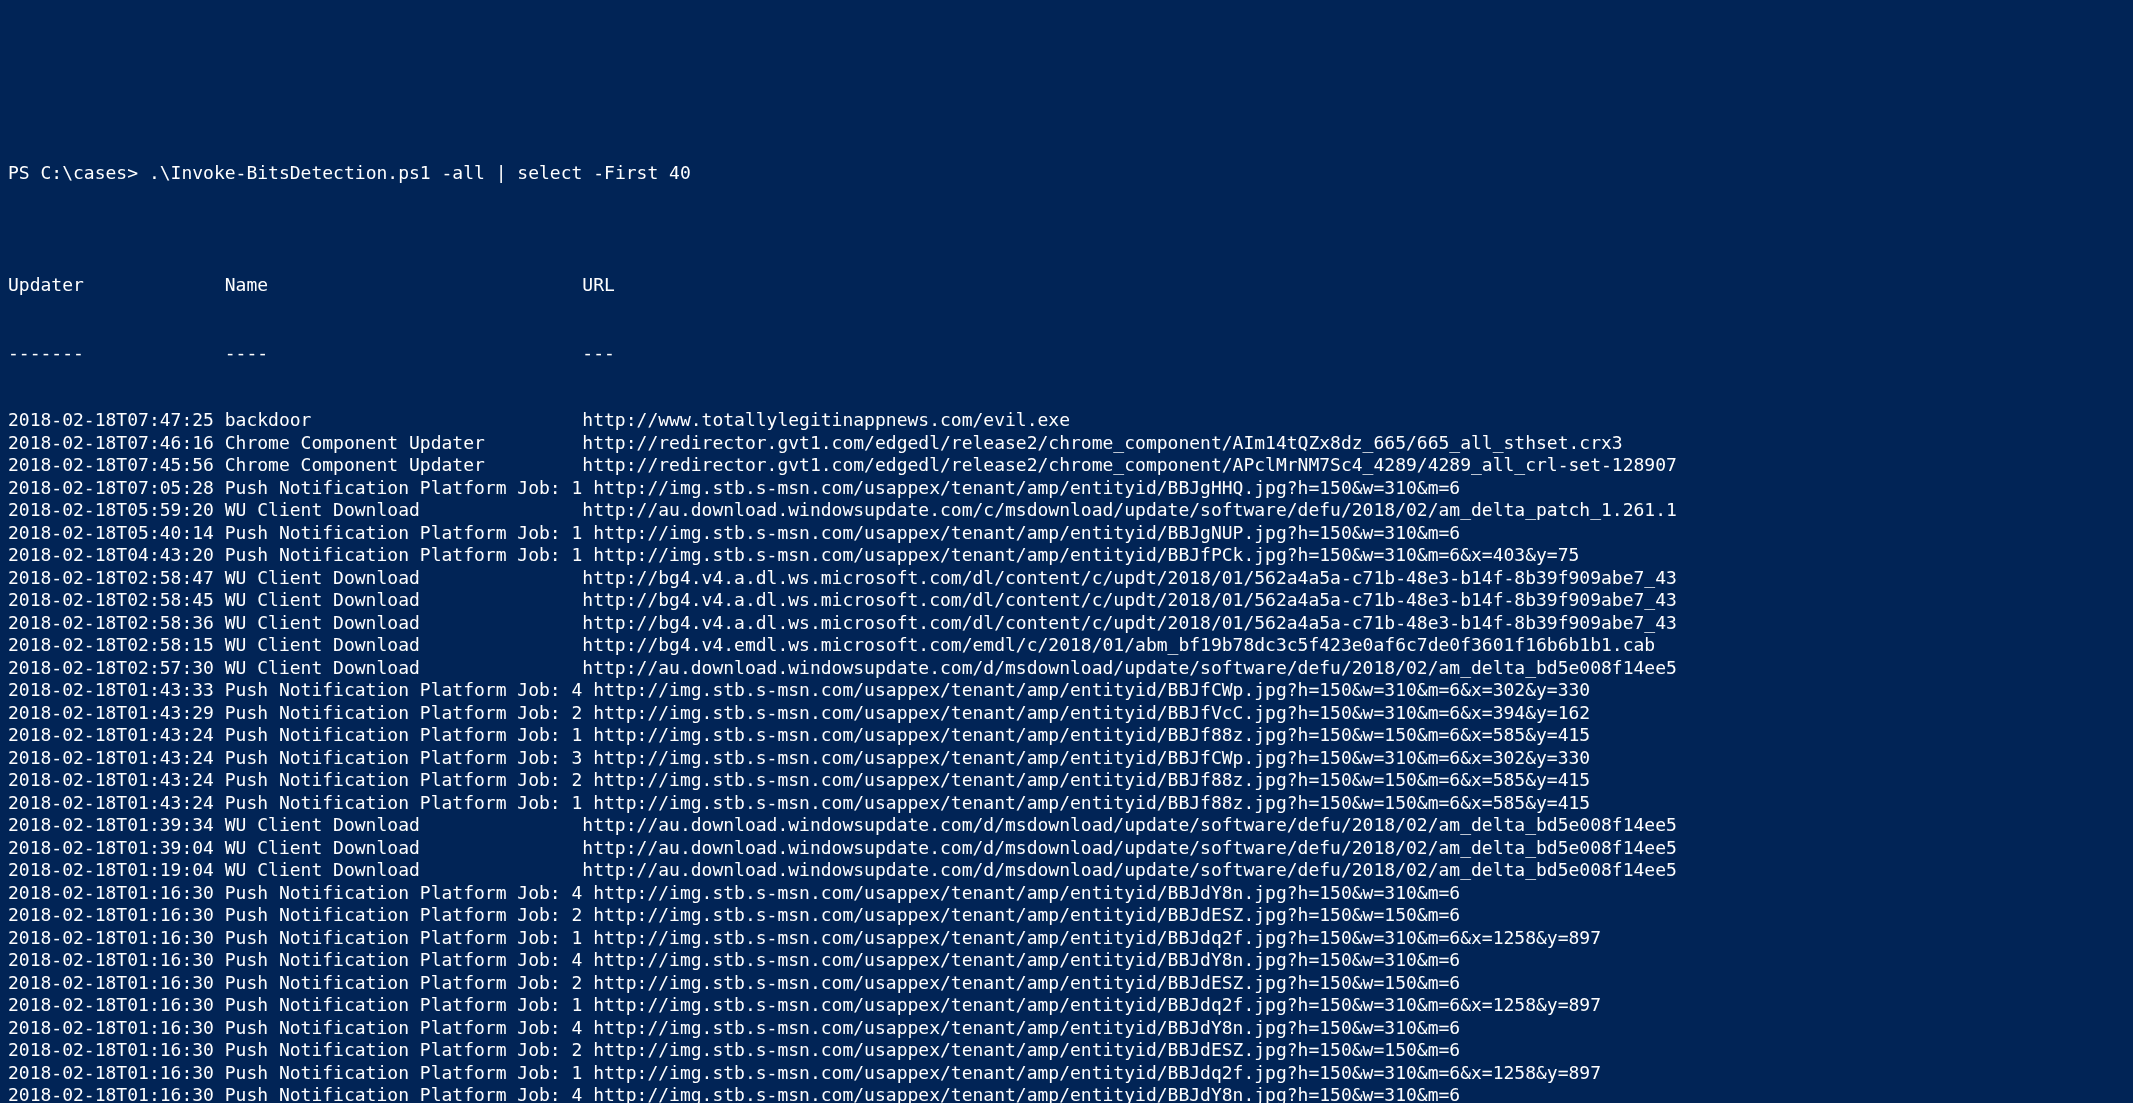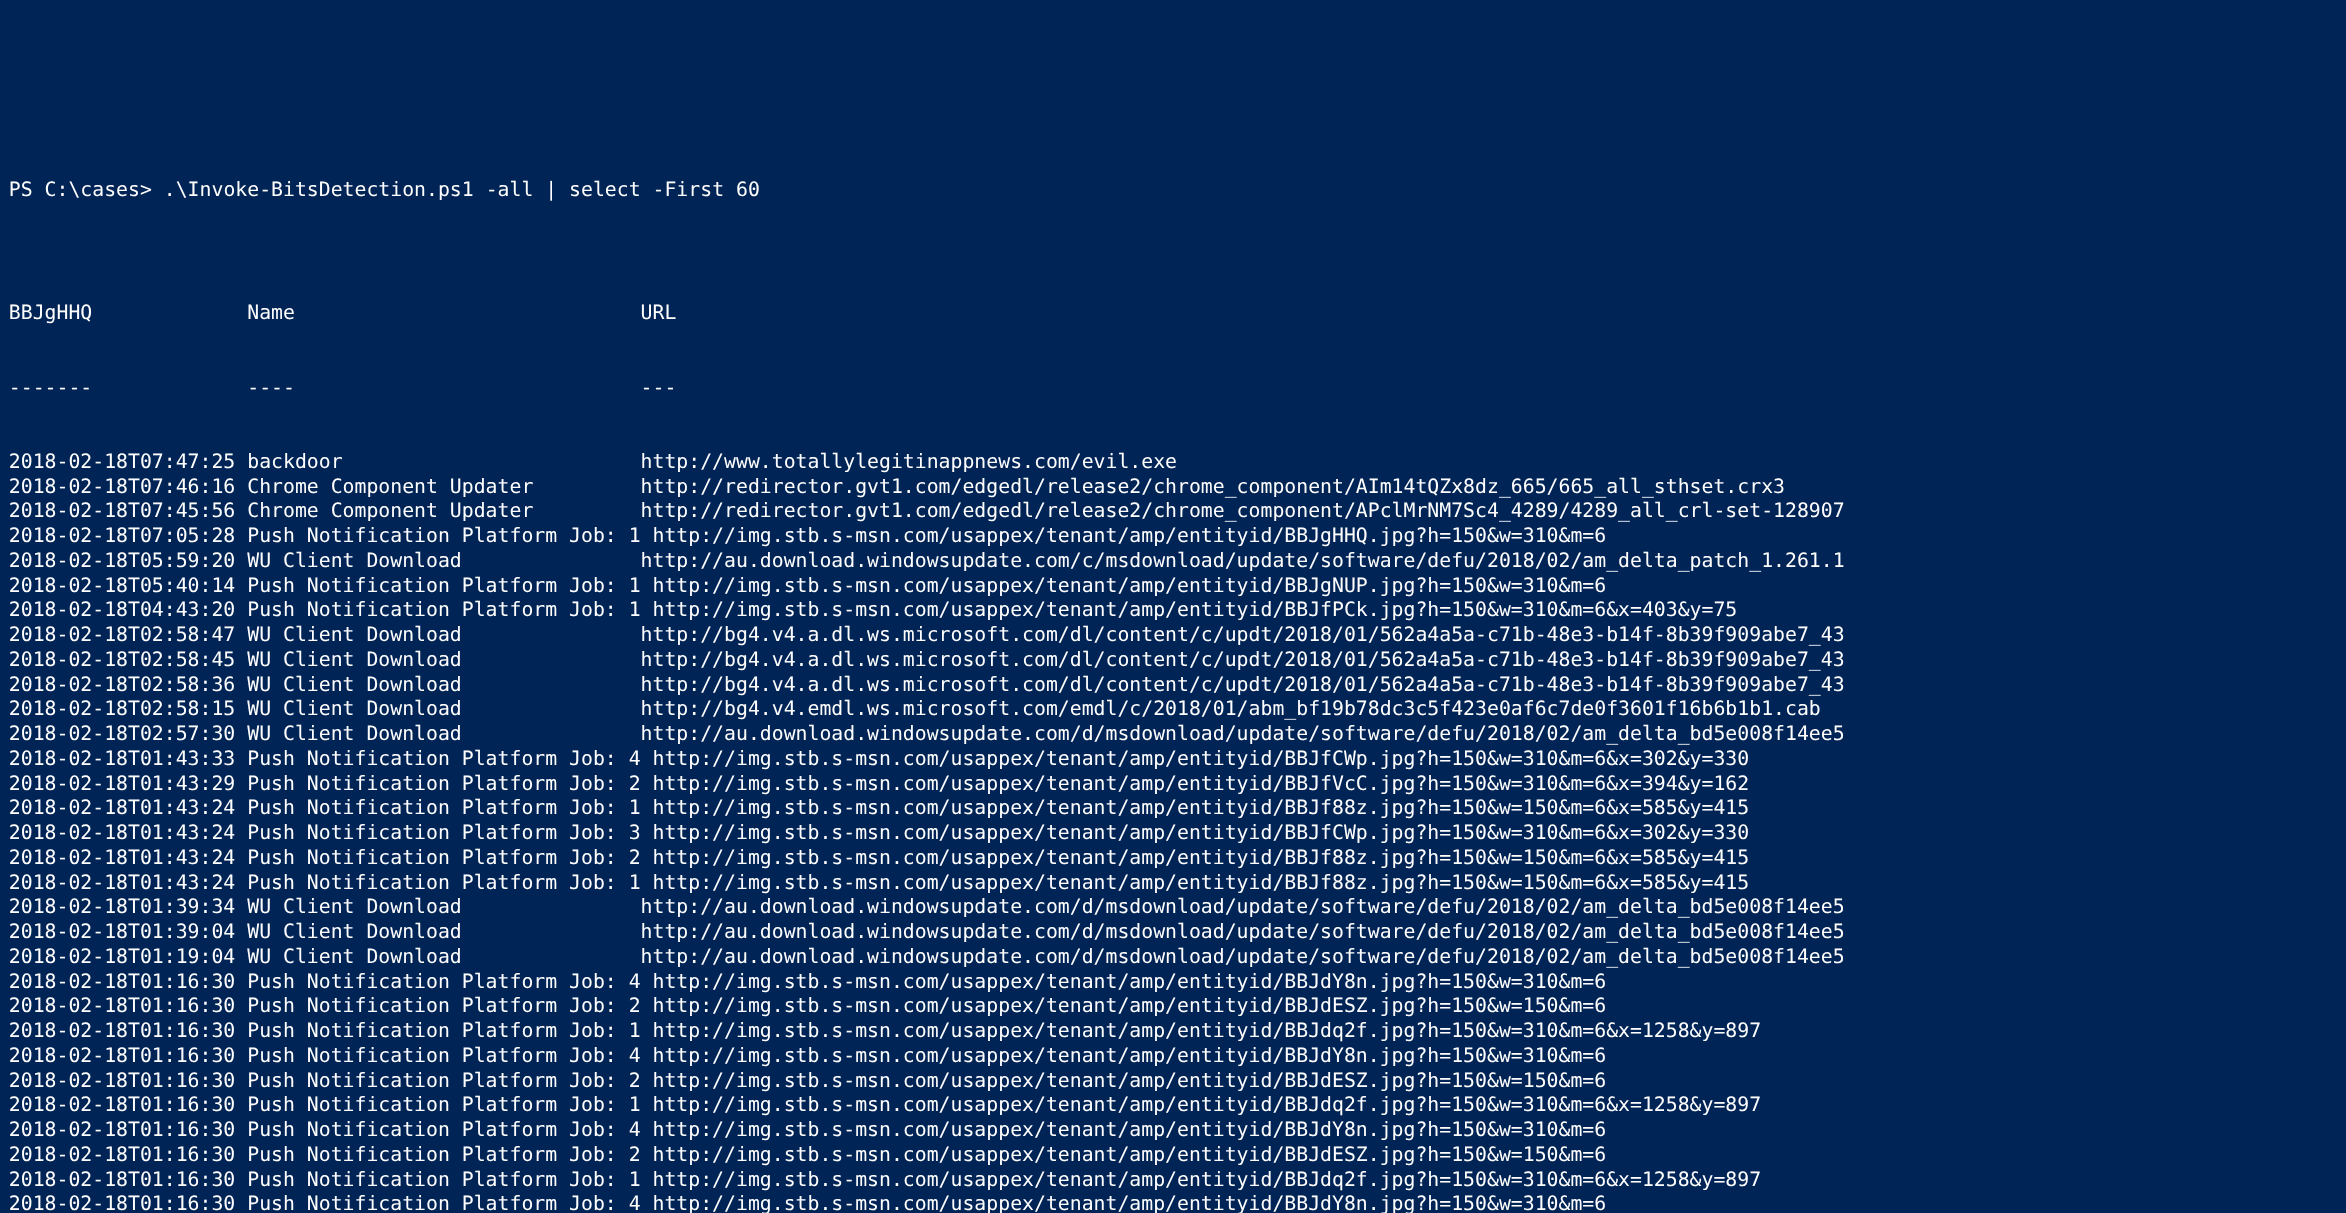--- a/index.html
+++ b/index.html
@@ -17,21 +17,21 @@
     padding: 4px 8px;
   }
   .line { white-space: pre; }
 </style>
 </head>
 <body>
 
 
 
 <div class="terminal">
-  <div class="line"><span>PS C:\cases&gt; </span><span>.\Invoke-BitsDetection.ps1 -all | select -First 60</span></div>
+  <div class="line"><span>PS C:\cases&gt; </span><span>.\Invoke-BitsDetection.ps1 -all | select -First 40</span></div>
   <div class="line"></div>
-  <div class="line" id="header-line">BBJgHHQ             Name                             URL</div>
+  <div class="line" id="header-line">Updater             Name                             URL</div>
   <div class="line" id="sep-line">-------             ----                             ---</div>
   <div id="rows"><div class="line">2018-02-18T07:47:25 backdoor                         http://www.totallylegitinappnews.com/evil.exe</div><div class="line">2018-02-18T07:46:16 Chrome Component Updater         http://redirector.gvt1.com/edgedl/release2/chrome_component/AIm14tQZx8dz_665/665_all_sthset.crx3</div><div class="line">2018-02-18T07:45:56 Chrome Component Updater         http://redirector.gvt1.com/edgedl/release2/chrome_component/APclMrNM7Sc4_4289/4289_all_crl-set-128907</div><div class="line">2018-02-18T07:05:28 Push Notification Platform Job: 1 http://img.stb.s-msn.com/usappex/tenant/amp/entityid/BBJgHHQ.jpg?h=150&amp;w=310&amp;m=6</div><div class="line">2018-02-18T05:59:20 WU Client Download               http://au.download.windowsupdate.com/c/msdownload/update/software/defu/2018/02/am_delta_patch_1.261.1</div><div class="line">2018-02-18T05:40:14 Push Notification Platform Job: 1 http://img.stb.s-msn.com/usappex/tenant/amp/entityid/BBJgNUP.jpg?h=150&amp;w=310&amp;m=6</div><div class="line">2018-02-18T04:43:20 Push Notification Platform Job: 1 http://img.stb.s-msn.com/usappex/tenant/amp/entityid/BBJfPCk.jpg?h=150&amp;w=310&amp;m=6&amp;x=403&amp;y=75</div><div class="line">2018-02-18T02:58:47 WU Client Download               http://bg4.v4.a.dl.ws.microsoft.com/dl/content/c/updt/2018/01/562a4a5a-c71b-48e3-b14f-8b39f909abe7_43</div><div class="line">2018-02-18T02:58:45 WU Client Download               http://bg4.v4.a.dl.ws.microsoft.com/dl/content/c/updt/2018/01/562a4a5a-c71b-48e3-b14f-8b39f909abe7_43</div><div class="line">2018-02-18T02:58:36 WU Client Download               http://bg4.v4.a.dl.ws.microsoft.com/dl/content/c/updt/2018/01/562a4a5a-c71b-48e3-b14f-8b39f909abe7_43</div><div class="line">2018-02-18T02:58:15 WU Client Download               http://bg4.v4.emdl.ws.microsoft.com/emdl/c/2018/01/abm_bf19b78dc3c5f423e0af6c7de0f3601f16b6b1b1.cab</div><div class="line">2018-02-18T02:57:30 WU Client Download               http://au.download.windowsupdate.com/d/msdownload/update/software/defu/2018/02/am_delta_bd5e008f14ee5</div><div class="line">2018-02-18T01:43:33 Push Notification Platform Job: 4 http://img.stb.s-msn.com/usappex/tenant/amp/entityid/BBJfCWp.jpg?h=150&amp;w=310&amp;m=6&amp;x=302&amp;y=330</div><div class="line">2018-02-18T01:43:29 Push Notification Platform Job: 2 http://img.stb.s-msn.com/usappex/tenant/amp/entityid/BBJfVcC.jpg?h=150&amp;w=310&amp;m=6&amp;x=394&amp;y=162</div><div class="line">2018-02-18T01:43:24 Push Notification Platform Job: 1 http://img.stb.s-msn.com/usappex/tenant/amp/entityid/BBJf88z.jpg?h=150&amp;w=150&amp;m=6&amp;x=585&amp;y=415</div><div class="line">2018-02-18T01:43:24 Push Notification Platform Job: 3 http://img.stb.s-msn.com/usappex/tenant/amp/entityid/BBJfCWp.jpg?h=150&amp;w=310&amp;m=6&amp;x=302&amp;y=330</div><div class="line">2018-02-18T01:43:24 Push Notification Platform Job: 2 http://img.stb.s-msn.com/usappex/tenant/amp/entityid/BBJf88z.jpg?h=150&amp;w=150&amp;m=6&amp;x=585&amp;y=415</div><div class="line">2018-02-18T01:43:24 Push Notification Platform Job: 1 http://img.stb.s-msn.com/usappex/tenant/amp/entityid/BBJf88z.jpg?h=150&amp;w=150&amp;m=6&amp;x=585&amp;y=415</div><div class="line">2018-02-18T01:39:34 WU Client Download               http://au.download.windowsupdate.com/d/msdownload/update/software/defu/2018/02/am_delta_bd5e008f14ee5</div><div class="line">2018-02-18T01:39:04 WU Client Download               http://au.download.windowsupdate.com/d/msdownload/update/software/defu/2018/02/am_delta_bd5e008f14ee5</div><div class="line">2018-02-18T01:19:04 WU Client Download               http://au.download.windowsupdate.com/d/msdownload/update/software/defu/2018/02/am_delta_bd5e008f14ee5</div><div class="line">2018-02-18T01:16:30 Push Notification Platform Job: 4 http://img.stb.s-msn.com/usappex/tenant/amp/entityid/BBJdY8n.jpg?h=150&amp;w=310&amp;m=6</div><div class="line">2018-02-18T01:16:30 Push Notification Platform Job: 2 http://img.stb.s-msn.com/usappex/tenant/amp/entityid/BBJdESZ.jpg?h=150&amp;w=150&amp;m=6</div><div class="line">2018-02-18T01:16:30 Push Notification Platform Job: 1 http://img.stb.s-msn.com/usappex/tenant/amp/entityid/BBJdq2f.jpg?h=150&amp;w=310&amp;m=6&amp;x=1258&amp;y=897</div><div class="line">2018-02-18T01:16:30 Push Notification Platform Job: 4 http://img.stb.s-msn.com/usappex/tenant/amp/entityid/BBJdY8n.jpg?h=150&amp;w=310&amp;m=6</div><div class="line">2018-02-18T01:16:30 Push Notification Platform Job: 2 http://img.stb.s-msn.com/usappex/tenant/amp/entityid/BBJdESZ.jpg?h=150&amp;w=150&amp;m=6</div><div class="line">2018-02-18T01:16:30 Push Notification Platform Job: 1 http://img.stb.s-msn.com/usappex/tenant/amp/entityid/BBJdq2f.jpg?h=150&amp;w=310&amp;m=6&amp;x=1258&amp;y=897</div><div class="line">2018-02-18T01:16:30 Push Notification Platform Job: 4 http://img.stb.s-msn.com/usappex/tenant/amp/entityid/BBJdY8n.jpg?h=150&amp;w=310&amp;m=6</div><div class="line">2018-02-18T01:16:30 Push Notification Platform Job: 2 http://img.stb.s-msn.com/usappex/tenant/amp/entityid/BBJdESZ.jpg?h=150&amp;w=150&amp;m=6</div><div class="line">2018-02-18T01:16:30 Push Notification Platform Job: 1 http://img.stb.s-msn.com/usappex/tenant/amp/entityid/BBJdq2f.jpg?h=150&amp;w=310&amp;m=6&amp;x=1258&amp;y=897</div><div class="line">2018-02-18T01:16:30 Push Notification Platform Job: 4 http://img.stb.s-msn.com/usappex/tenant/amp/entityid/BBJdY8n.jpg?h=150&amp;w=310&amp;m=6</div></div>
 </div>
 
 
 
 
 </body></html>

